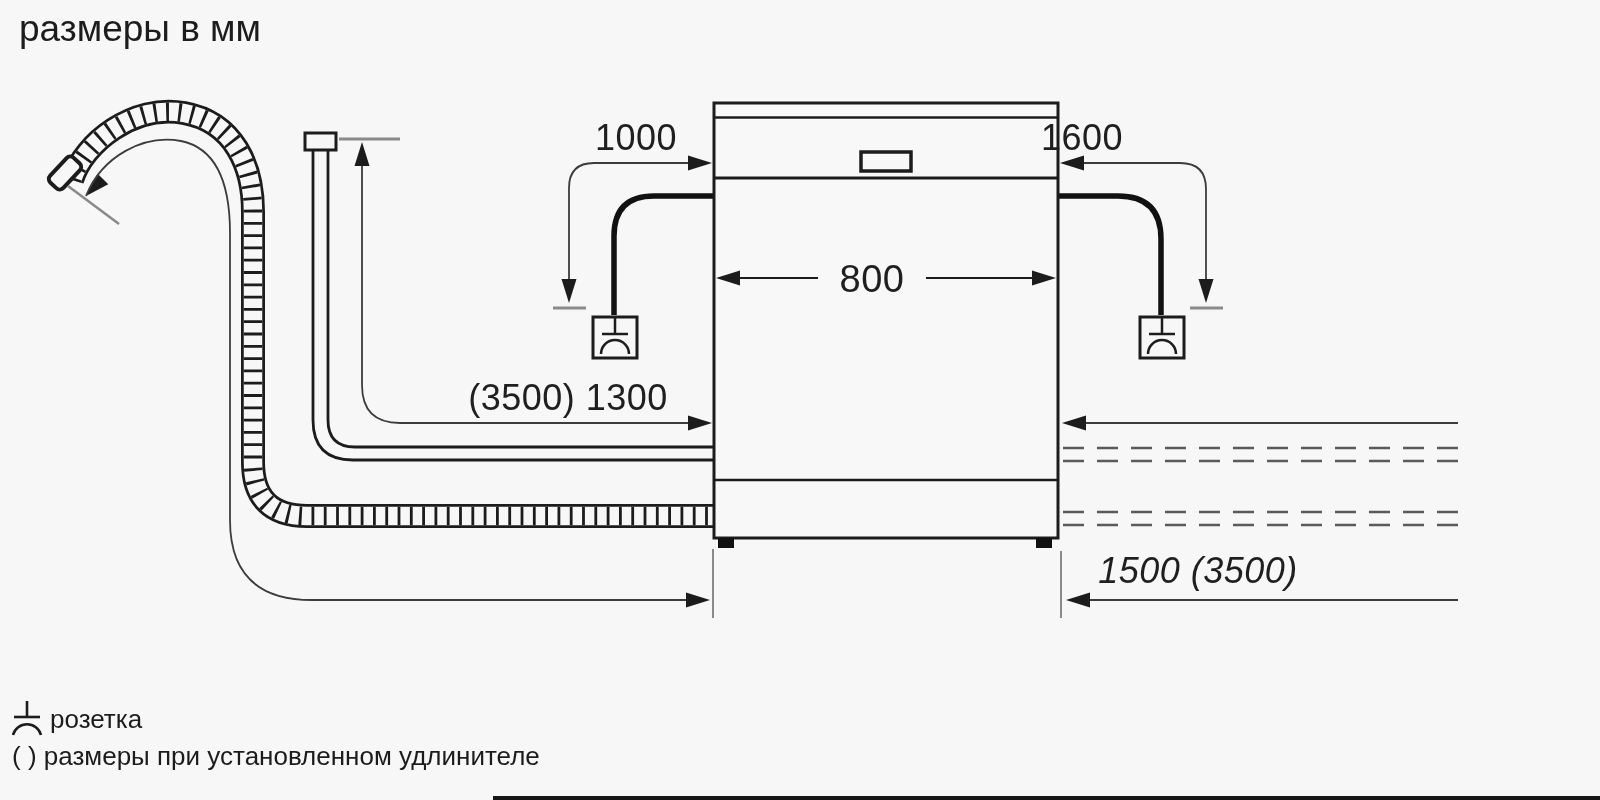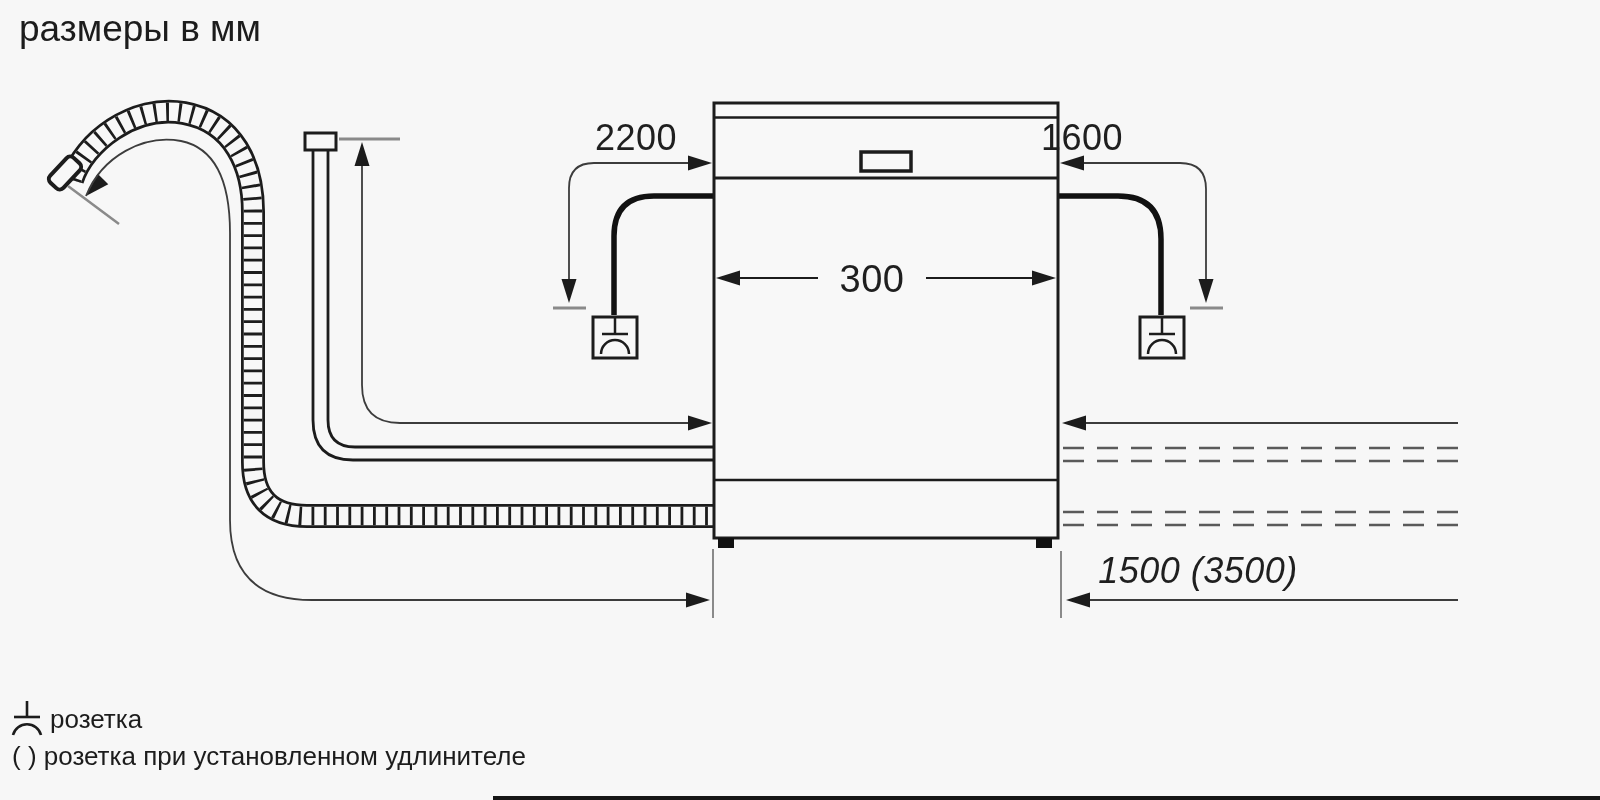--- a/index.html
+++ b/index.html
@@ -132,21 +132,22 @@
     <line x1="21" y1="701" x2="21" y2="717"></line>
     <line x1="8" y1="717" x2="34" y2="717"></line>
     <path d="M 7,735 A 14.5 14.5 0 0 1 35,735"></path>
   </g>
 
   <rect x="487" y="796" width="1113" height="4" fill="#161616"></rect>
 </svg>
 
   <div class="title">размеры в мм</div>
 
-  <div class="lbl" style="left:630px;top:120px;">2200</div>
+  <div class="lbl" style="left:630px;top:120px;">1000</div>
   <div class="lbl" style="left:1076px;top:120px;">1600</div>
-  <div class="lbl w600" style="left:866px;top:260px;">300</div>
+  <div class="lbl w600" style="left:866px;top:260px;">800</div>
+  <div class="lbl" style="left:562px;top:380px;">(3500) 1300</div>
   <div class="lbl" style="left:1192px;top:553px;font-style:italic;">1500 (3500)</div>
 
   <div class="legend-text" style="left:44px;top:706px;">розетка</div>
-  <div class="legend-text" style="left:6px;top:743px;">( ) розетка при установленном удлинителе</div>
+  <div class="legend-text" style="left:6px;top:743px;">( ) размеры при установленном удлинителе</div>
 
 </div>
 
 </body></html>

